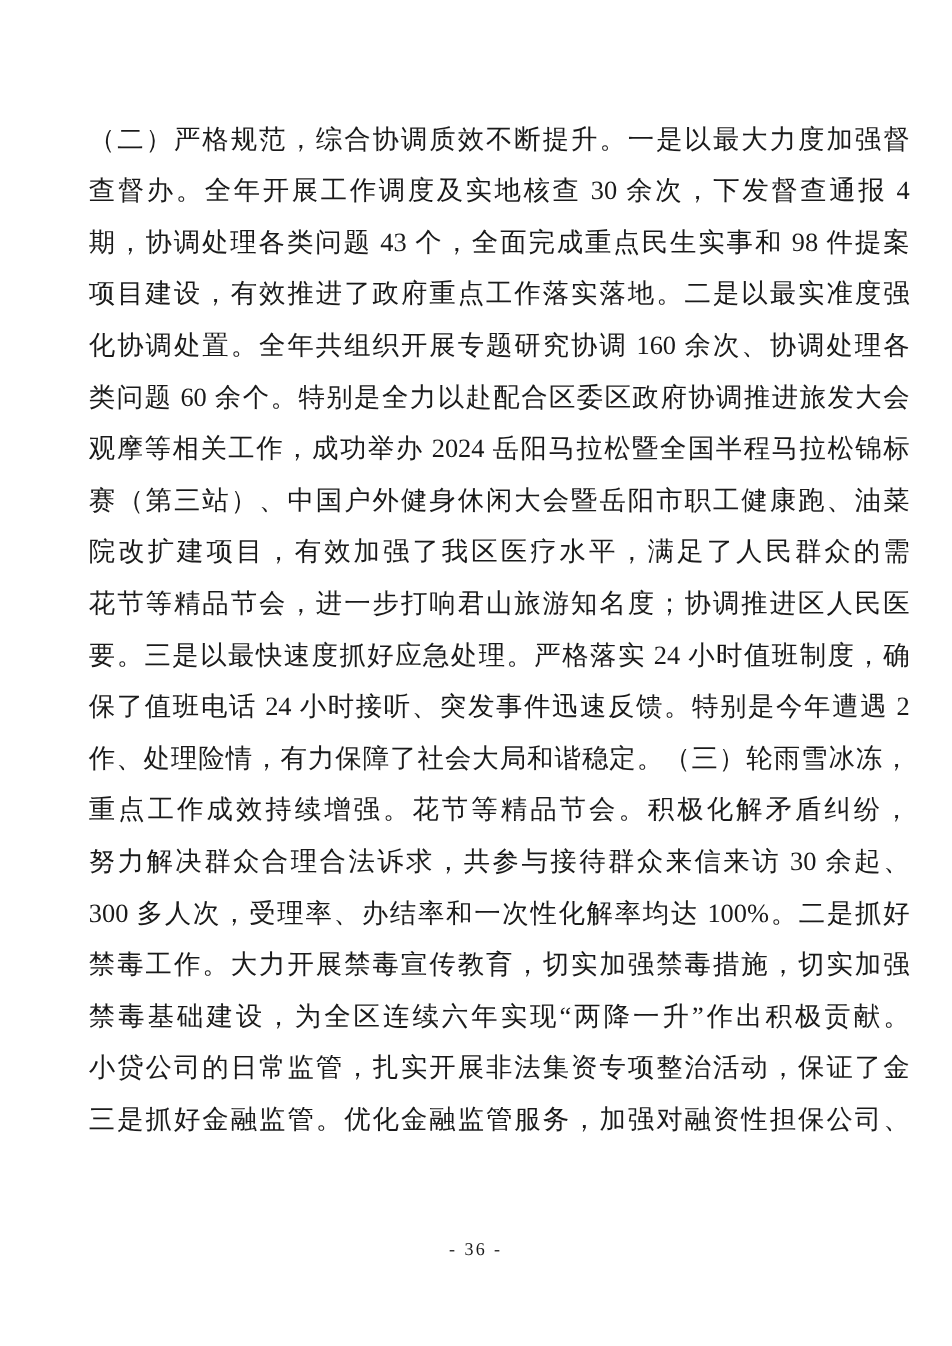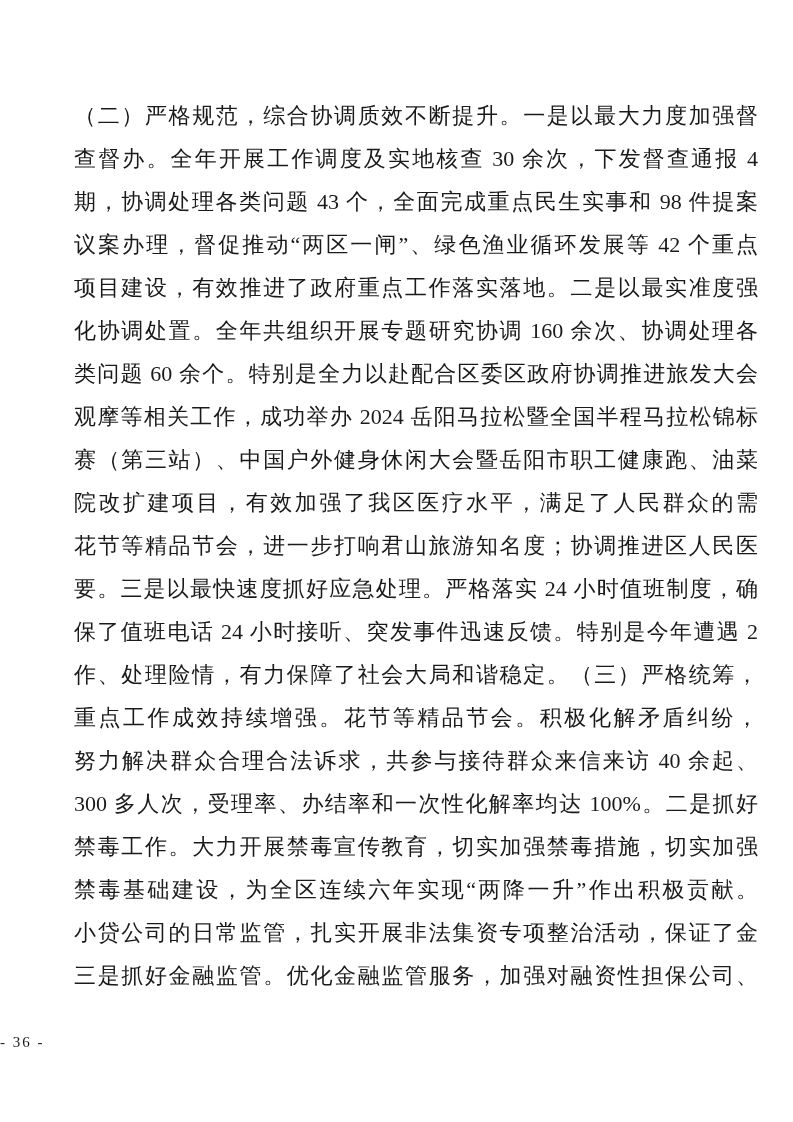--- a/index.html
+++ b/index.html
@@ -31,47 +31,46 @@
     text-align-last: justify;
     text-justify: inter-character;
     letter-spacing: 0;
     font-weight: 400;
   }
   .page-number {
     position: absolute;
     left: 0;
     top: 1034px;
     width: 100%;
-    text-align: left;
+    text-align: center;
     font-size: 15px;
     letter-spacing: 2px;
     color: #1a1a1a;
   }
 </style>
 </head>
 <body>
 
 <div class="page">
   <div class="doc-body">
       <div class="text-line">（二）严格规范，综合协调质效不断提升。一是以最大力度加强督</div>
       <div class="text-line">查督办。全年开展工作调度及实地核查 30 余次，下发督查通报 4</div>
       <div class="text-line">期，协调处理各类问题 43 个，全面完成重点民生实事和 98 件提案</div>
-      <div class="text-line">议案办理，督促推动“两区一闸”、绿色渔业循环发展等 42 个重点</div>
       <div class="text-line">项目建设，有效推进了政府重点工作落实落地。二是以最实准度强</div>
       <div class="text-line">化协调处置。全年共组织开展专题研究协调 160 余次、协调处理各</div>
       <div class="text-line">类问题 60 余个。特别是全力以赴配合区委区政府协调推进旅发大会</div>
       <div class="text-line">观摩等相关工作，成功举办 2024 岳阳马拉松暨全国半程马拉松锦标</div>
       <div class="text-line">赛（第三站）、中国户外健身休闲大会暨岳阳市职工健康跑、油菜</div>
       <div class="text-line">院改扩建项目，有效加强了我区医疗水平，满足了人民群众的需</div>
       <div class="text-line">花节等精品节会，进一步打响君山旅游知名度；协调推进区人民医</div>
       <div class="text-line">要。三是以最快速度抓好应急处理。严格落实 24 小时值班制度，确</div>
       <div class="text-line">保了值班电话 24 小时接听、突发事件迅速反馈。特别是今年遭遇 2</div>
-      <div class="text-line">作、处理险情，有力保障了社会大局和谐稳定。（三）严格统筹，</div>
+      <div class="text-line">作、处理险情，有力保障了社会大局和谐稳定。（三）轮雨雪冰冻，</div>
       <div class="text-line">重点工作成效持续增强。花节等精品节会。积极化解矛盾纠纷，</div>
-      <div class="text-line">努力解决群众合理合法诉求，共参与接待群众来信来访 40 余起、</div>
+      <div class="text-line">努力解决群众合理合法诉求，共参与接待群众来信来访 30 余起、</div>
       <div class="text-line">300 多人次，受理率、办结率和一次性化解率均达 100%。二是抓好</div>
       <div class="text-line">禁毒工作。大力开展禁毒宣传教育，切实加强禁毒措施，切实加强</div>
       <div class="text-line">禁毒基础建设，为全区连续六年实现“两降一升”作出积极贡献。</div>
       <div class="text-line">小贷公司的日常监管，扎实开展非法集资专项整治活动，保证了金</div>
       <div class="text-line">三是抓好金融监管。优化金融监管服务，加强对融资性担保公司、</div>
     </div>
   <div class="page-number">- 36 -</div>
 </div>
 
 </body></html>

